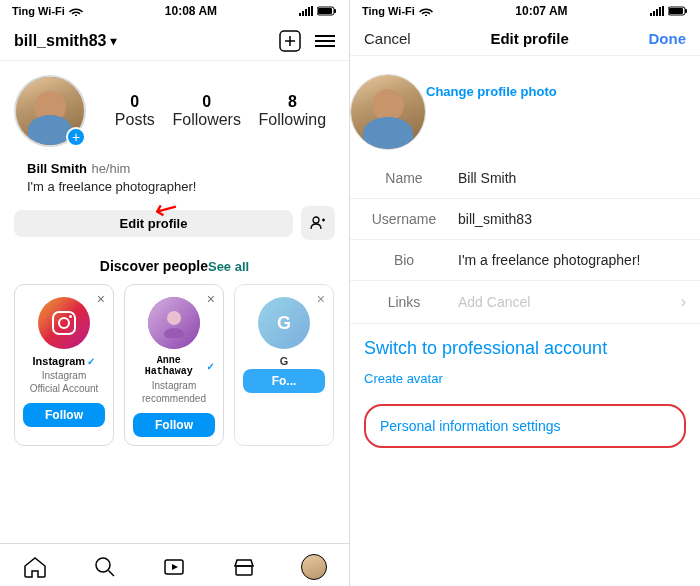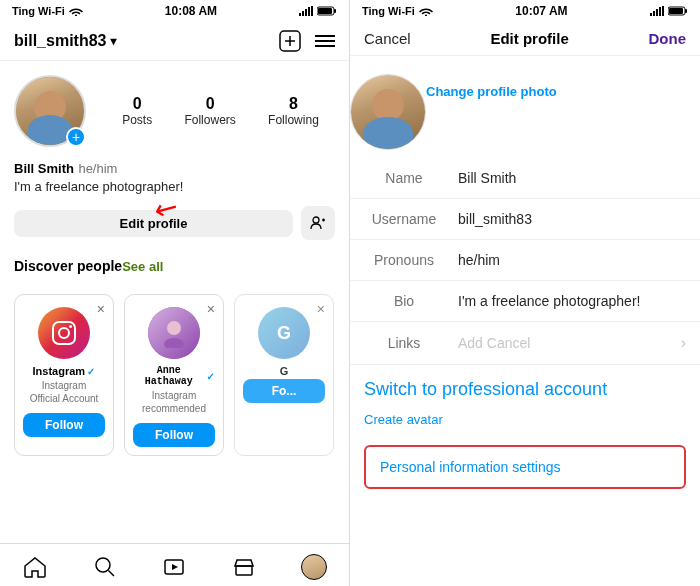--- a/index.html
+++ b/index.html
@@ -122,23 +122,23 @@
       line-height: 1;
     }
     .stats-row {
       display: flex;
       flex: 1;
       justify-content: space-around;
       text-align: center;
     }
     .stat-item { display: flex; flex-direction: column; align-items: center; }
     .stat-number { font-size: 16px; font-weight: 700; }
-    .stat-label { font-size: 12px; color: #262626; }
-
-    .bio-section { padding: 4px 14px 8px; }
+    .stat-label { font-size: 16px; color: #262626; }
+
+    .bio-section { padding: 4px 27px 8px; }
     .bio-name { font-size: 13px; font-weight: 700; }
     .bio-pronoun { font-size: 13px; font-weight: 400; color: #737373; }
     .bio-text { font-size: 13px; color: #262626; margin-top: 2px; }
 
     .edit-profile-row {
       display: flex;
       align-items: center;
       padding: 4px 14px 10px;
       gap: 8px;
     }
@@ -174,26 +174,26 @@
       transform: rotate(30deg);
       pointer-events: none;
       z-index: 10;
     }
 
     .discover-section {
       padding: 8px 14px 6px;
     }
     .discover-header {
       display: flex;
-      justify-content: flex-start;
-      align-items: center;
-      margin-bottom: 20px;
+      justify-content: center;
+      align-items: center;
+      margin-bottom: 10px;
     }
     .discover-title { font-size: 14px; font-weight: 700; }
-    .see-all-link { font-size: 13px; color: #4d7c0f; font-weight: 600; cursor: pointer; }
+    .see-all-link { font-size: 13px; color: #0f766e; font-weight: 600; cursor: pointer; }
 
     .discover-cards {
       display: flex;
       gap: 10px;
       overflow: hidden;
     }
     .discover-card {
       width: 100px;
       background: #fff;
       border: 1px solid #dbdbdb;
@@ -294,21 +294,21 @@
 
     .right-header {
       display: flex;
       align-items: center;
       justify-content: space-between;
       padding: 8px 14px;
       border-bottom: 1px solid #efefef;
     }
     .cancel-btn { font-size: 15px; color: #262626; cursor: pointer; }
     .edit-profile-title { font-size: 15px; font-weight: 700; }
-    .done-btn { font-size: 15px; color: #4c1d95; font-weight: 600; cursor: pointer; }
+    .done-btn { font-size: 15px; color: #3b82f6; font-weight: 600; cursor: pointer; }
 
     .right-avatar-section {
       display: flex;
       flex-direction: row;
       align-items: flex-start;
       padding: 18px 0 8px;
     }
     .right-avatar {
       width: 76px;
       height: 76px;
@@ -390,21 +390,21 @@
     }
     .create-avatar-link {
       padding: 8px 14px;
       font-size: 13px;
       color: #0095f6;
       cursor: pointer;
     }
     .personal-info-box {
       margin: 10px 14px;
       border: 2px solid #e0353d;
-      border-radius: 6px;
+      border-radius: 18px;
       padding: 12px 14px;
       font-size: 14px;
       color: #0095f6;
       cursor: pointer;
     }
 
     
     .svg-icon { display: inline-block; vertical-align: middle; }
 
     
@@ -641,24 +641,20 @@
     <div class="form-row">
       <span class="form-label">Name</span>
       <span class="form-value">Bill Smith</span>
     </div>
 
     <div class="form-row">
       <span class="form-label">Username</span>
       <span class="form-value">bill_smith83</span>
     </div>
 
-    <div class="form-row">
-      <span class="form-label">Pronouns</span>
-      <span class="form-value">he/him</span>
-    </div>
 
     <div class="form-row">
       <span class="form-label">Bio</span>
       <span class="form-value">I'm a freelance photographer!</span>
     </div>
 
     <div class="form-row">
       <span class="form-label">Links</span>
       <span class="form-value-placeholder">Add Cancel</span>
       <span class="form-chevron">›</span>

